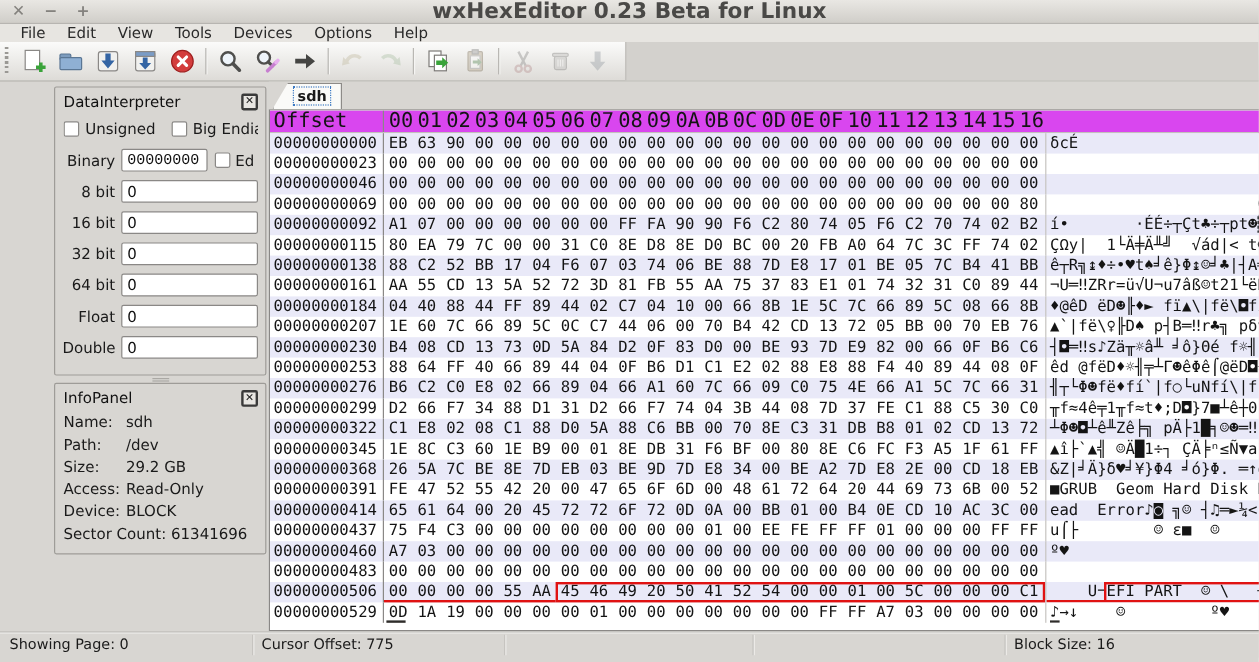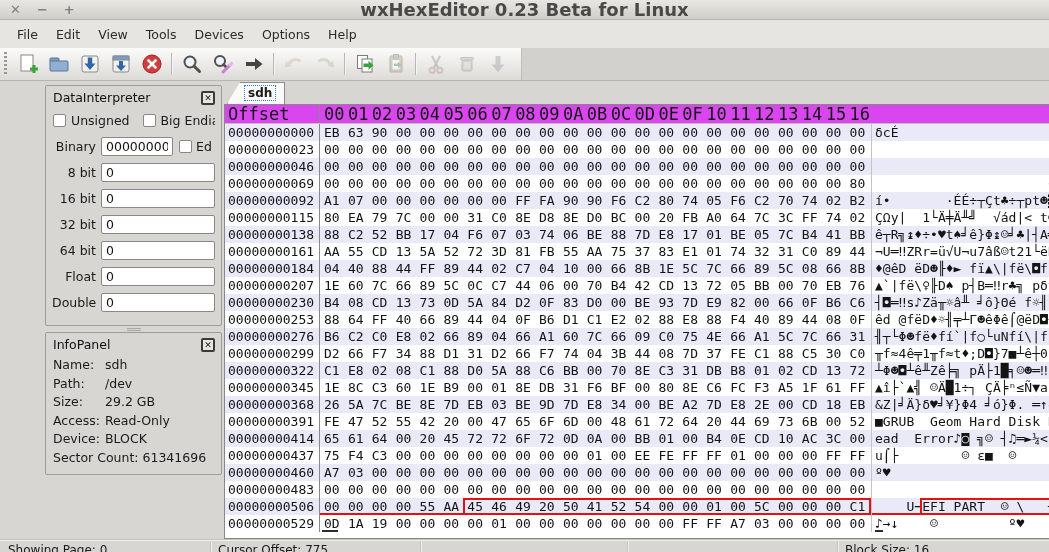--- a/index.html
+++ b/index.html
@@ -10,21 +10,21 @@
     background:#d8d6d2; font-size:13px; color:#1a1a1a;
   }
   
   .titlebar { height:20px; background:linear-gradient(#e9e7e3,#d0cec9);
     border-bottom:1px solid #b7b5b1; position:relative; display:flex; align-items:center; }
   .win-controls { position:absolute; left:10px; top:1px; display:flex; gap:16px;
     color:#84827e; font-size:13px; font-weight:bold; line-height:18px; }
   .win-controls span { cursor:default; }
   .title { flex:1; text-align:center; color:#4a4947; font-weight:bold; font-size:18px; }
   
-  .menubar { height:28px; background:#e7e5e1; display:flex; align-items:center;
+  .menubar { height:15px; background:#e7e5e1; display:flex; align-items:center;
     padding-left:8px; font-size:12.5px; color:#2a2a2a; }
   .menu-item { padding:1px 9px; }
   
   .toolbar { height:33px; display:flex; align-items:center; padding-left:2px;
     background:linear-gradient(#fbfbfa,#dddbd7); border-bottom:1px solid #b8b6b2; }
   .grip { width:3px; height:24px; margin:0 5px 0 2px;
     background:repeating-linear-gradient(to bottom,#9a9894 0 2px,transparent 2px 4px); }
   .tbtn { width:31px; height:28px; display:flex; align-items:center; justify-content:center; }
   .tbtn.disabled { opacity:.42; filter:grayscale(55%); }
   .tsep { width:1px; height:22px; background:#b9b7b3; box-shadow:1px 0 0 #f6f5f3; margin:0 4px; }
@@ -37,21 +37,21 @@
     font-size:12.5px; padding:1px 0 5px 1px; color:#111; }
   .panel-close { width:14px; height:14px; border:2px solid #3a3a3a; background:#e8e6e2;
     color:#222; font-size:9px; font-weight:bold; line-height:10px; text-align:center; border-radius:2px; }
   .di-check-row { display:flex; align-items:center; gap:5px; margin:3px 0 9px 1px; white-space:nowrap; overflow:hidden; }
   .checkbox { flex:none; width:13px; height:13px; background:#fff; border:1px solid #8a8886; border-radius:2px; }
   .cb-label { font-size:12.5px; margin-right:8px; }
   .di-row { display:flex; align-items:center; margin-bottom:7px; }
   .di-label { width:44px; flex:none; text-align:right; margin-right:5px; font-size:12.5px; }
   .di-input { flex:1; min-width:0; background:#fff; border:1px solid #8a8886; border-radius:2px;
     height:19px; font-size:12.5px; padding:1px 4px; font-family:"DejaVu Sans","Liberation Sans",sans-serif; color:#111; }
-  .di-binary-input { width:72px; flex:none; }
+  .di-binary-input { width:72px; flex:none;font-family:Liberation Mono, monospace; }
   .hsplit { height:6px; display:flex; align-items:center; justify-content:center; }
   .hsplit i { width:14px; height:3px; border-top:1px solid #aaa8a4; border-bottom:1px solid #aaa8a4; }
   .ip-row { display:flex; font-size:12.5px; margin-bottom:3.5px; padding-left:1px; }
   .ip-label { width:52px; flex:none; }
   .ip-label.inline { width:auto; margin-right:4px; }
   .vsplit { width:4px; }
   
   .notebook { flex:1; display:flex; flex-direction:column; padding-right:8px; }
   .tabbar { height:23px; position:relative; display:flex; align-items:flex-end;
     padding-left:3px; background:#d8d6d2; }

